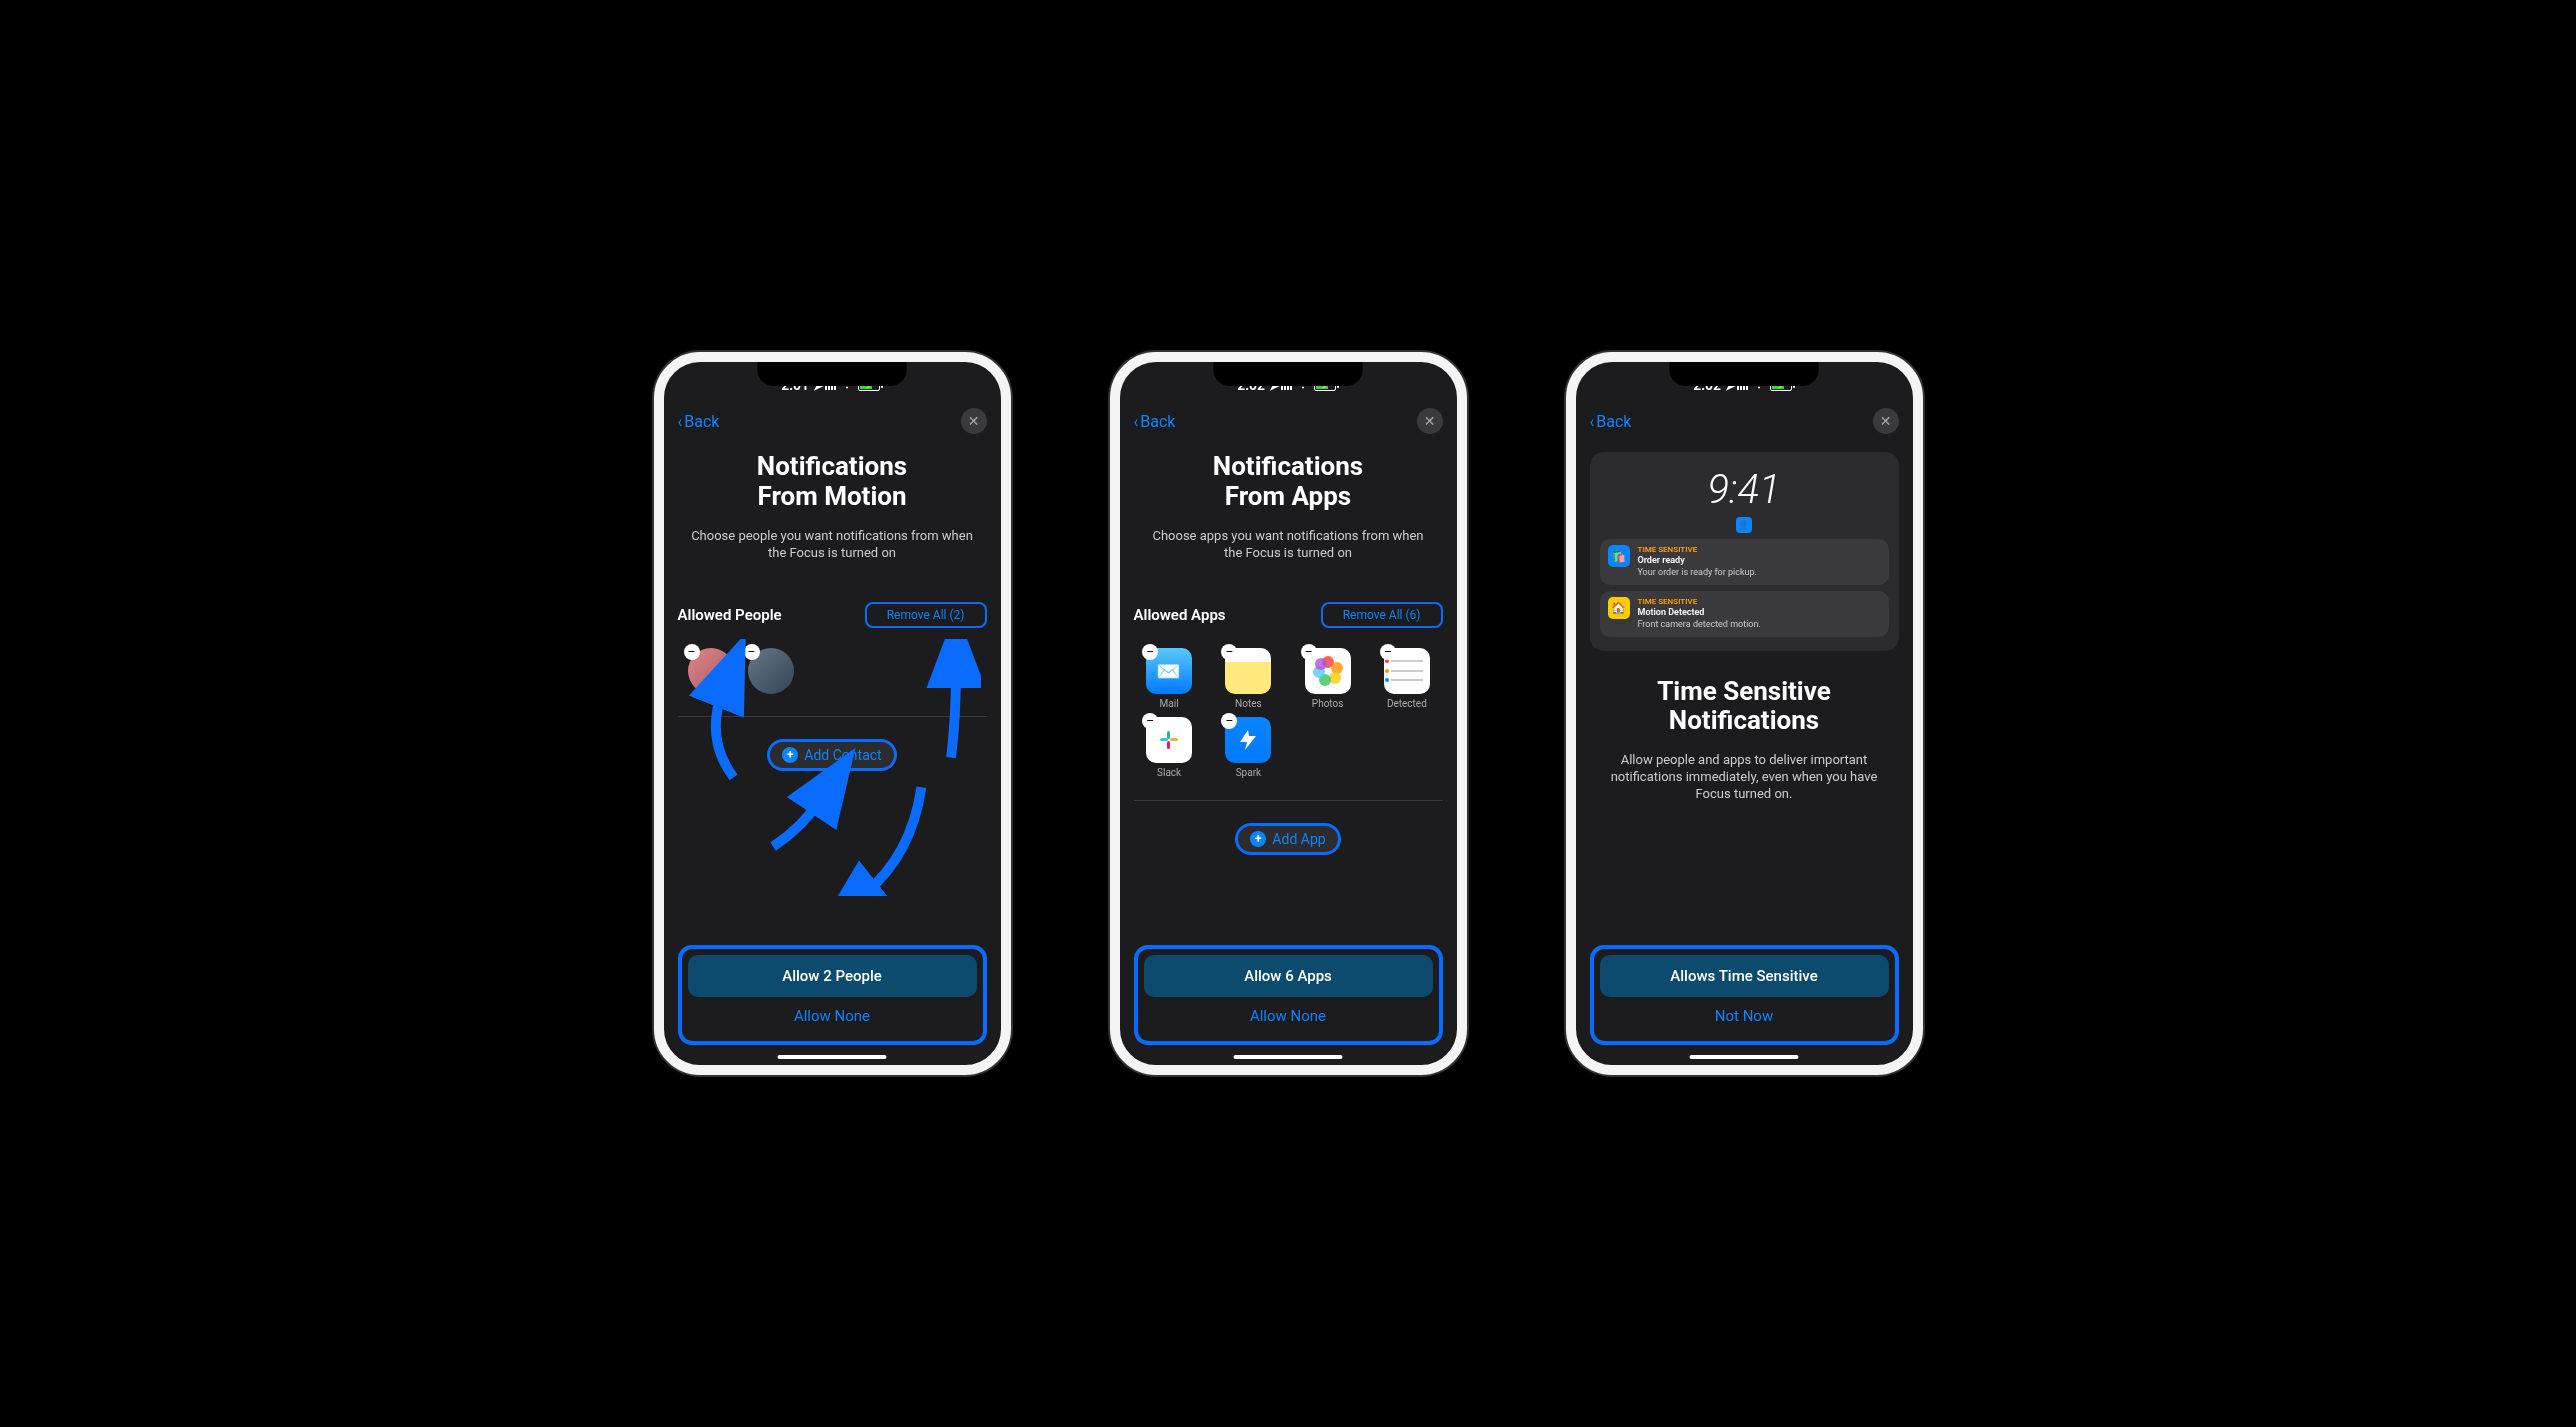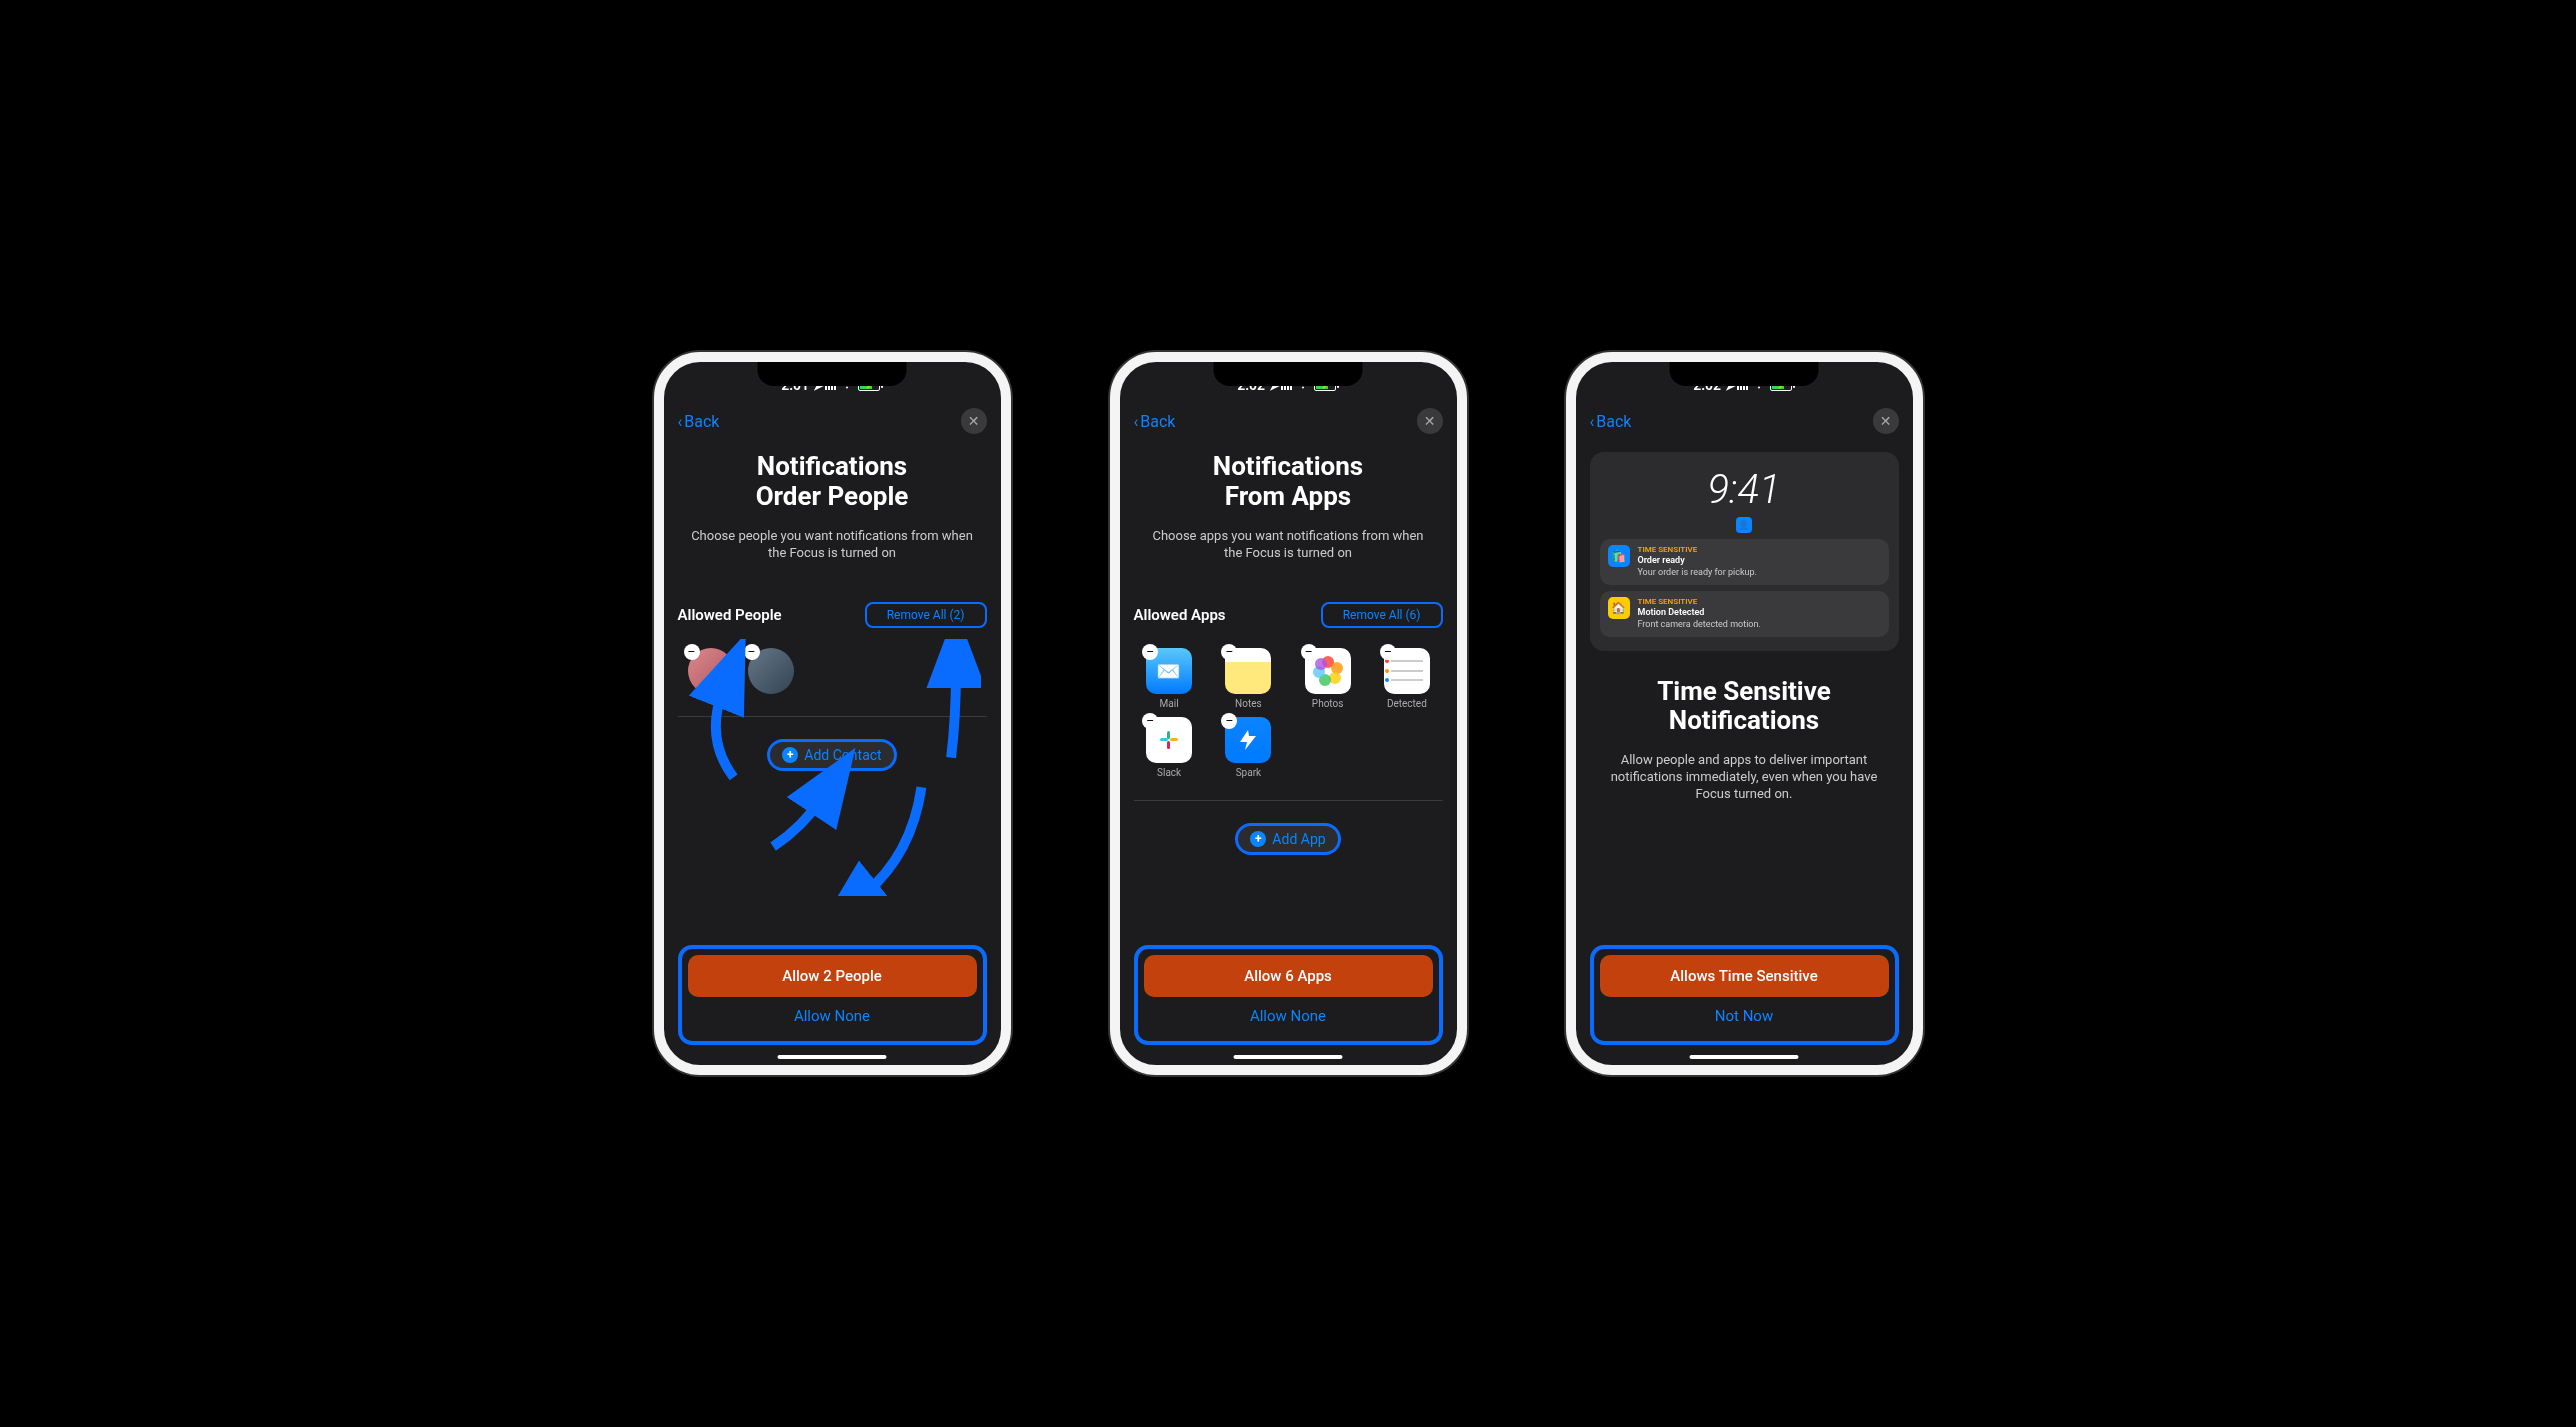--- a/index.html
+++ b/index.html
@@ -126,21 +126,21 @@
   .app-label { font-size: 10px; color: #aaa; }
   .divider { height:1px; background:#3a3a3c; margin: 14px 0 0; }
   .bottom-box {
     margin-top: auto;
     border: 4px solid #0a6cff;
     border-radius: 14px;
     padding: 6px;
     margin-bottom: 20px;
   }
   .primary-btn {
-    background: #c2410c; color: #fff; text-align: center; border-radius: 10px;
+    background: #0c4a6e; color: #fff; text-align: center; border-radius: 10px;
     padding: 12px; font-size: 15px; font-weight: 500; cursor:pointer;
   }
   .secondary-btn {
     color: #0a84ff; text-align: center; padding: 10px; font-size: 15px; cursor:pointer;
   }
   .home-indicator {
     position: absolute; bottom: 6px; left: 50%; transform: translateX(-50%);
     width: 109px; height: 4px; background: #fff; border-radius: 3px;
   }
   .arrow-svg { position:absolute; pointer-events:none; }
@@ -230,21 +230,21 @@
     <div class="back-btn">
       <span>‹</span>
       <span>Back</span>
     </div>
     <div class="close-btn">✕</div>
   </div>
 
   <div class="content">
     <div class="title">
       <div>Notifications</div>
-      <div>Order People</div>
+      <div>From Motion</div>
     </div>
     <div class="subtitle">Choose people you want notifications from when the Focus is turned on</div>
 
     <div class="section-row">
       <div class="section-label">Allowed People</div>
       <div class="remove-all">Remove All (2)</div>
     </div>
 
     <div class="avatar-row">
       <div class="avatar">

